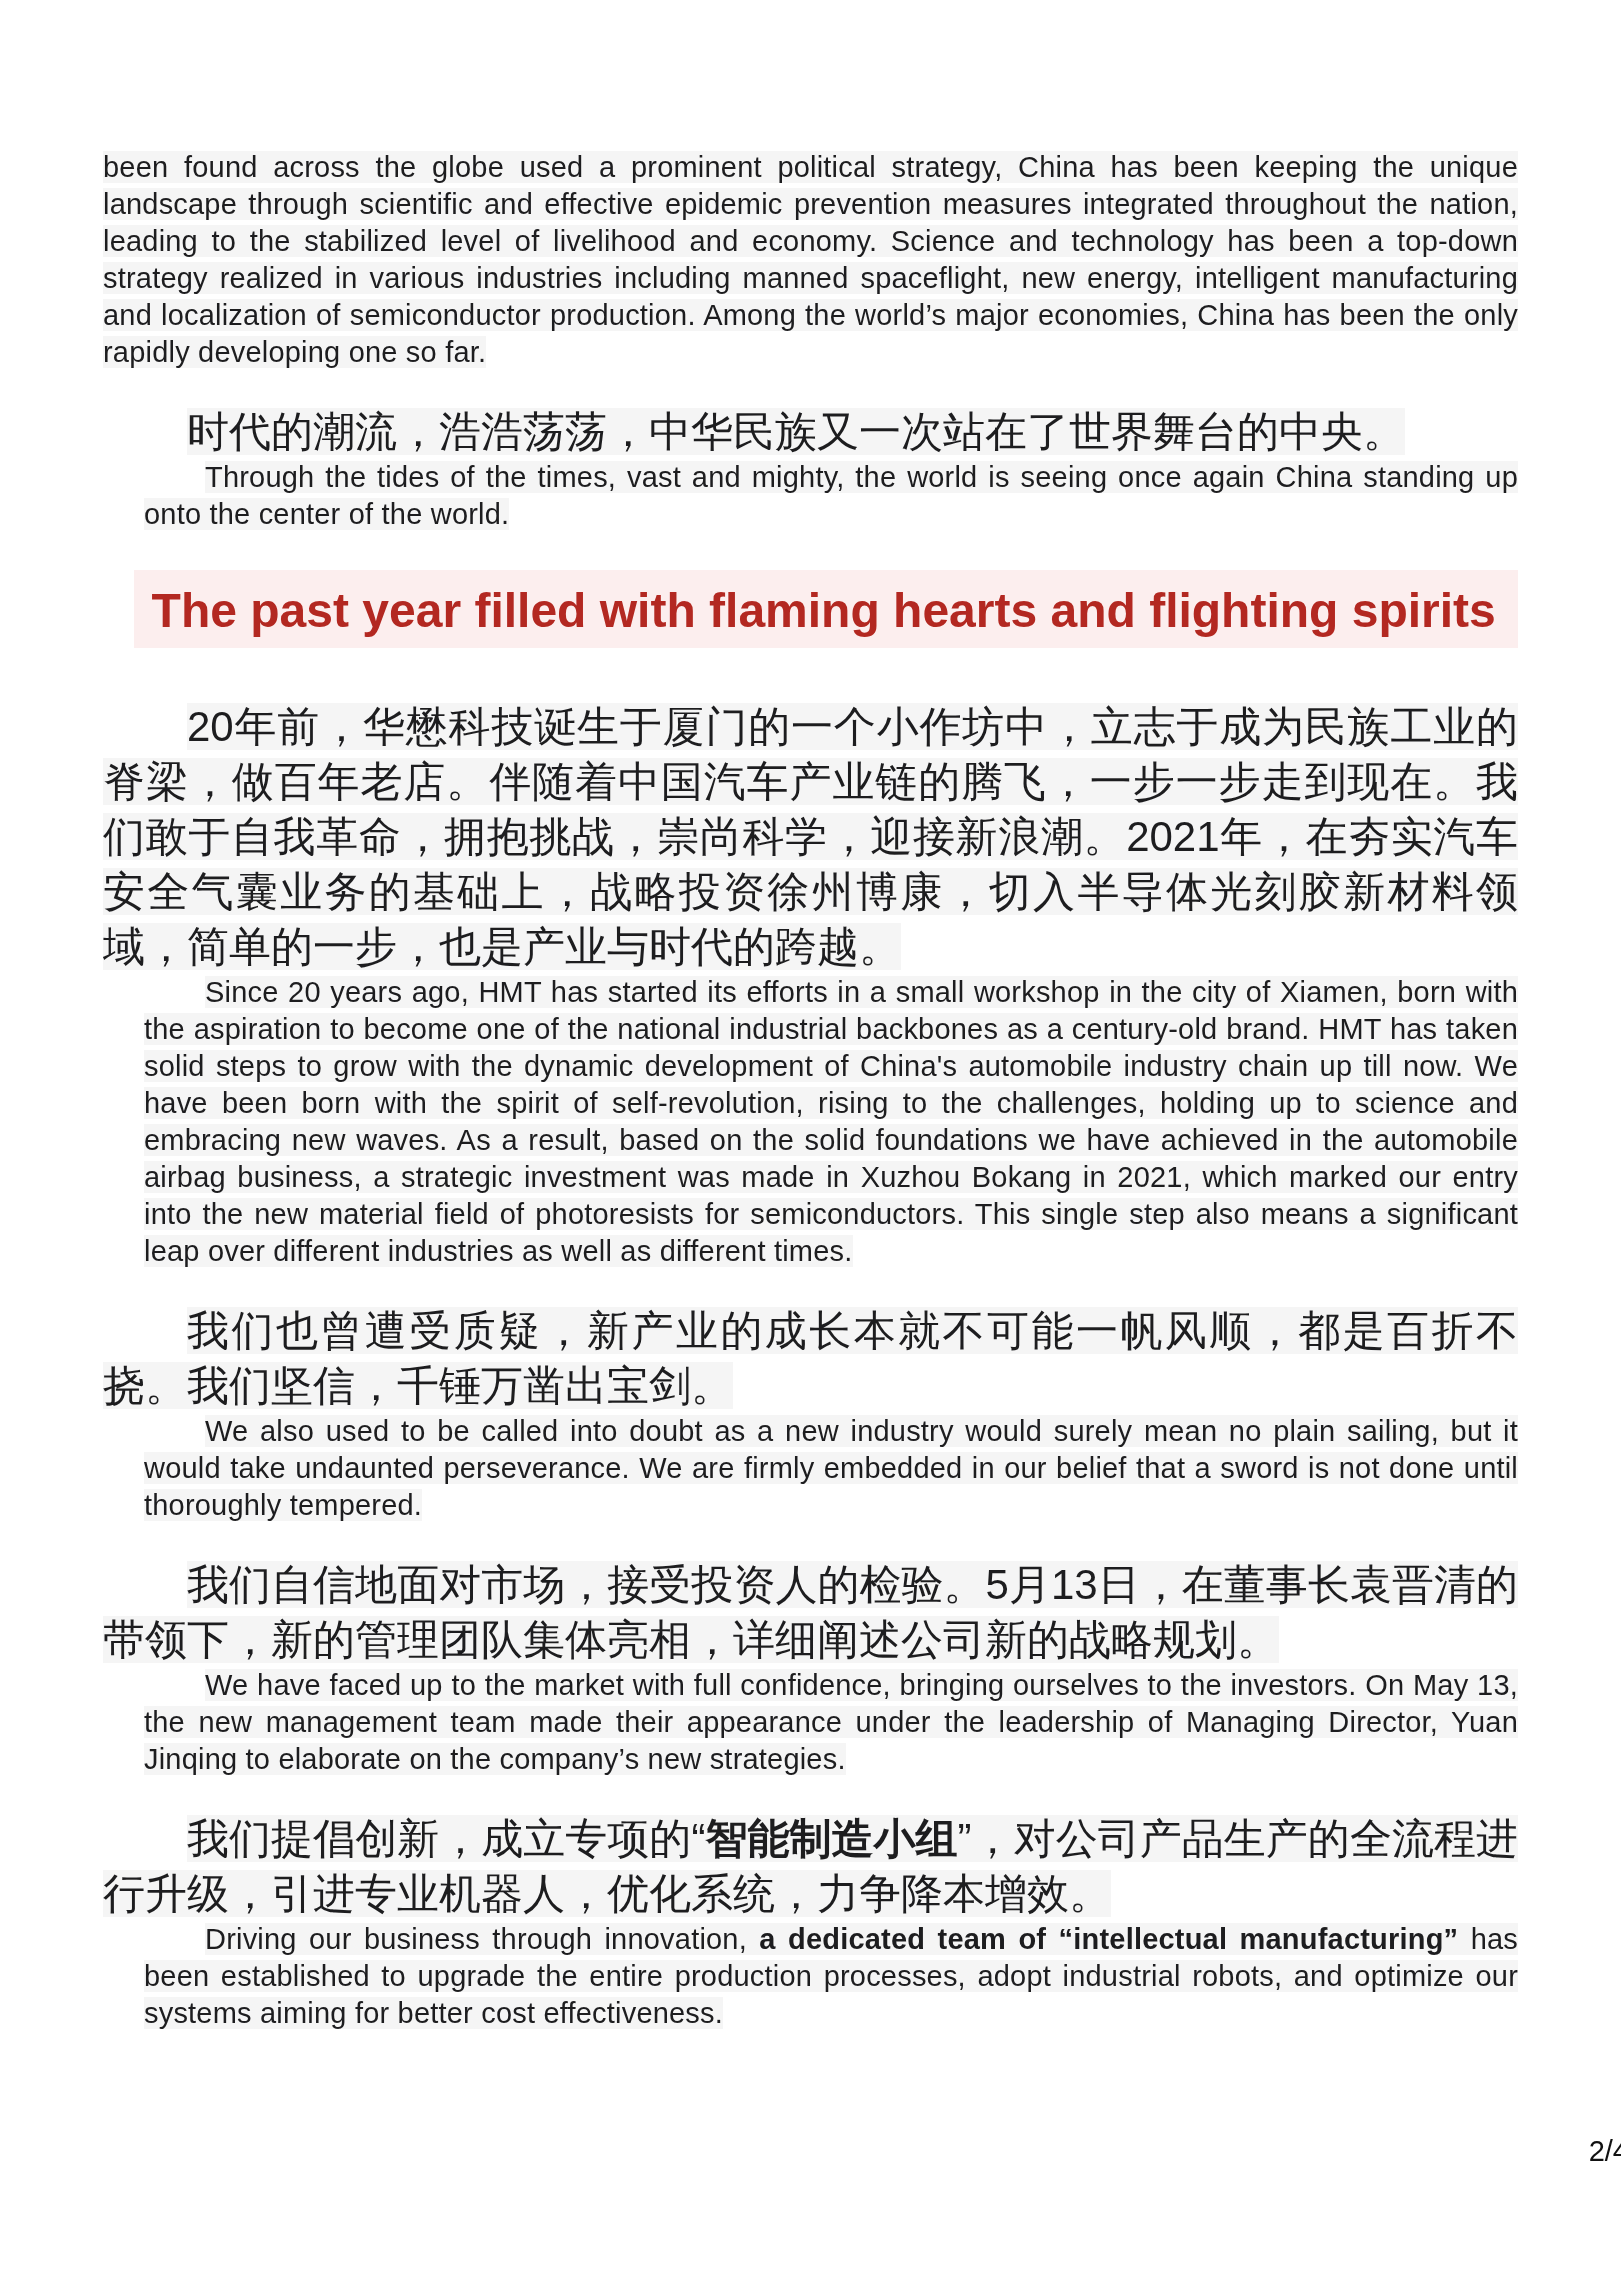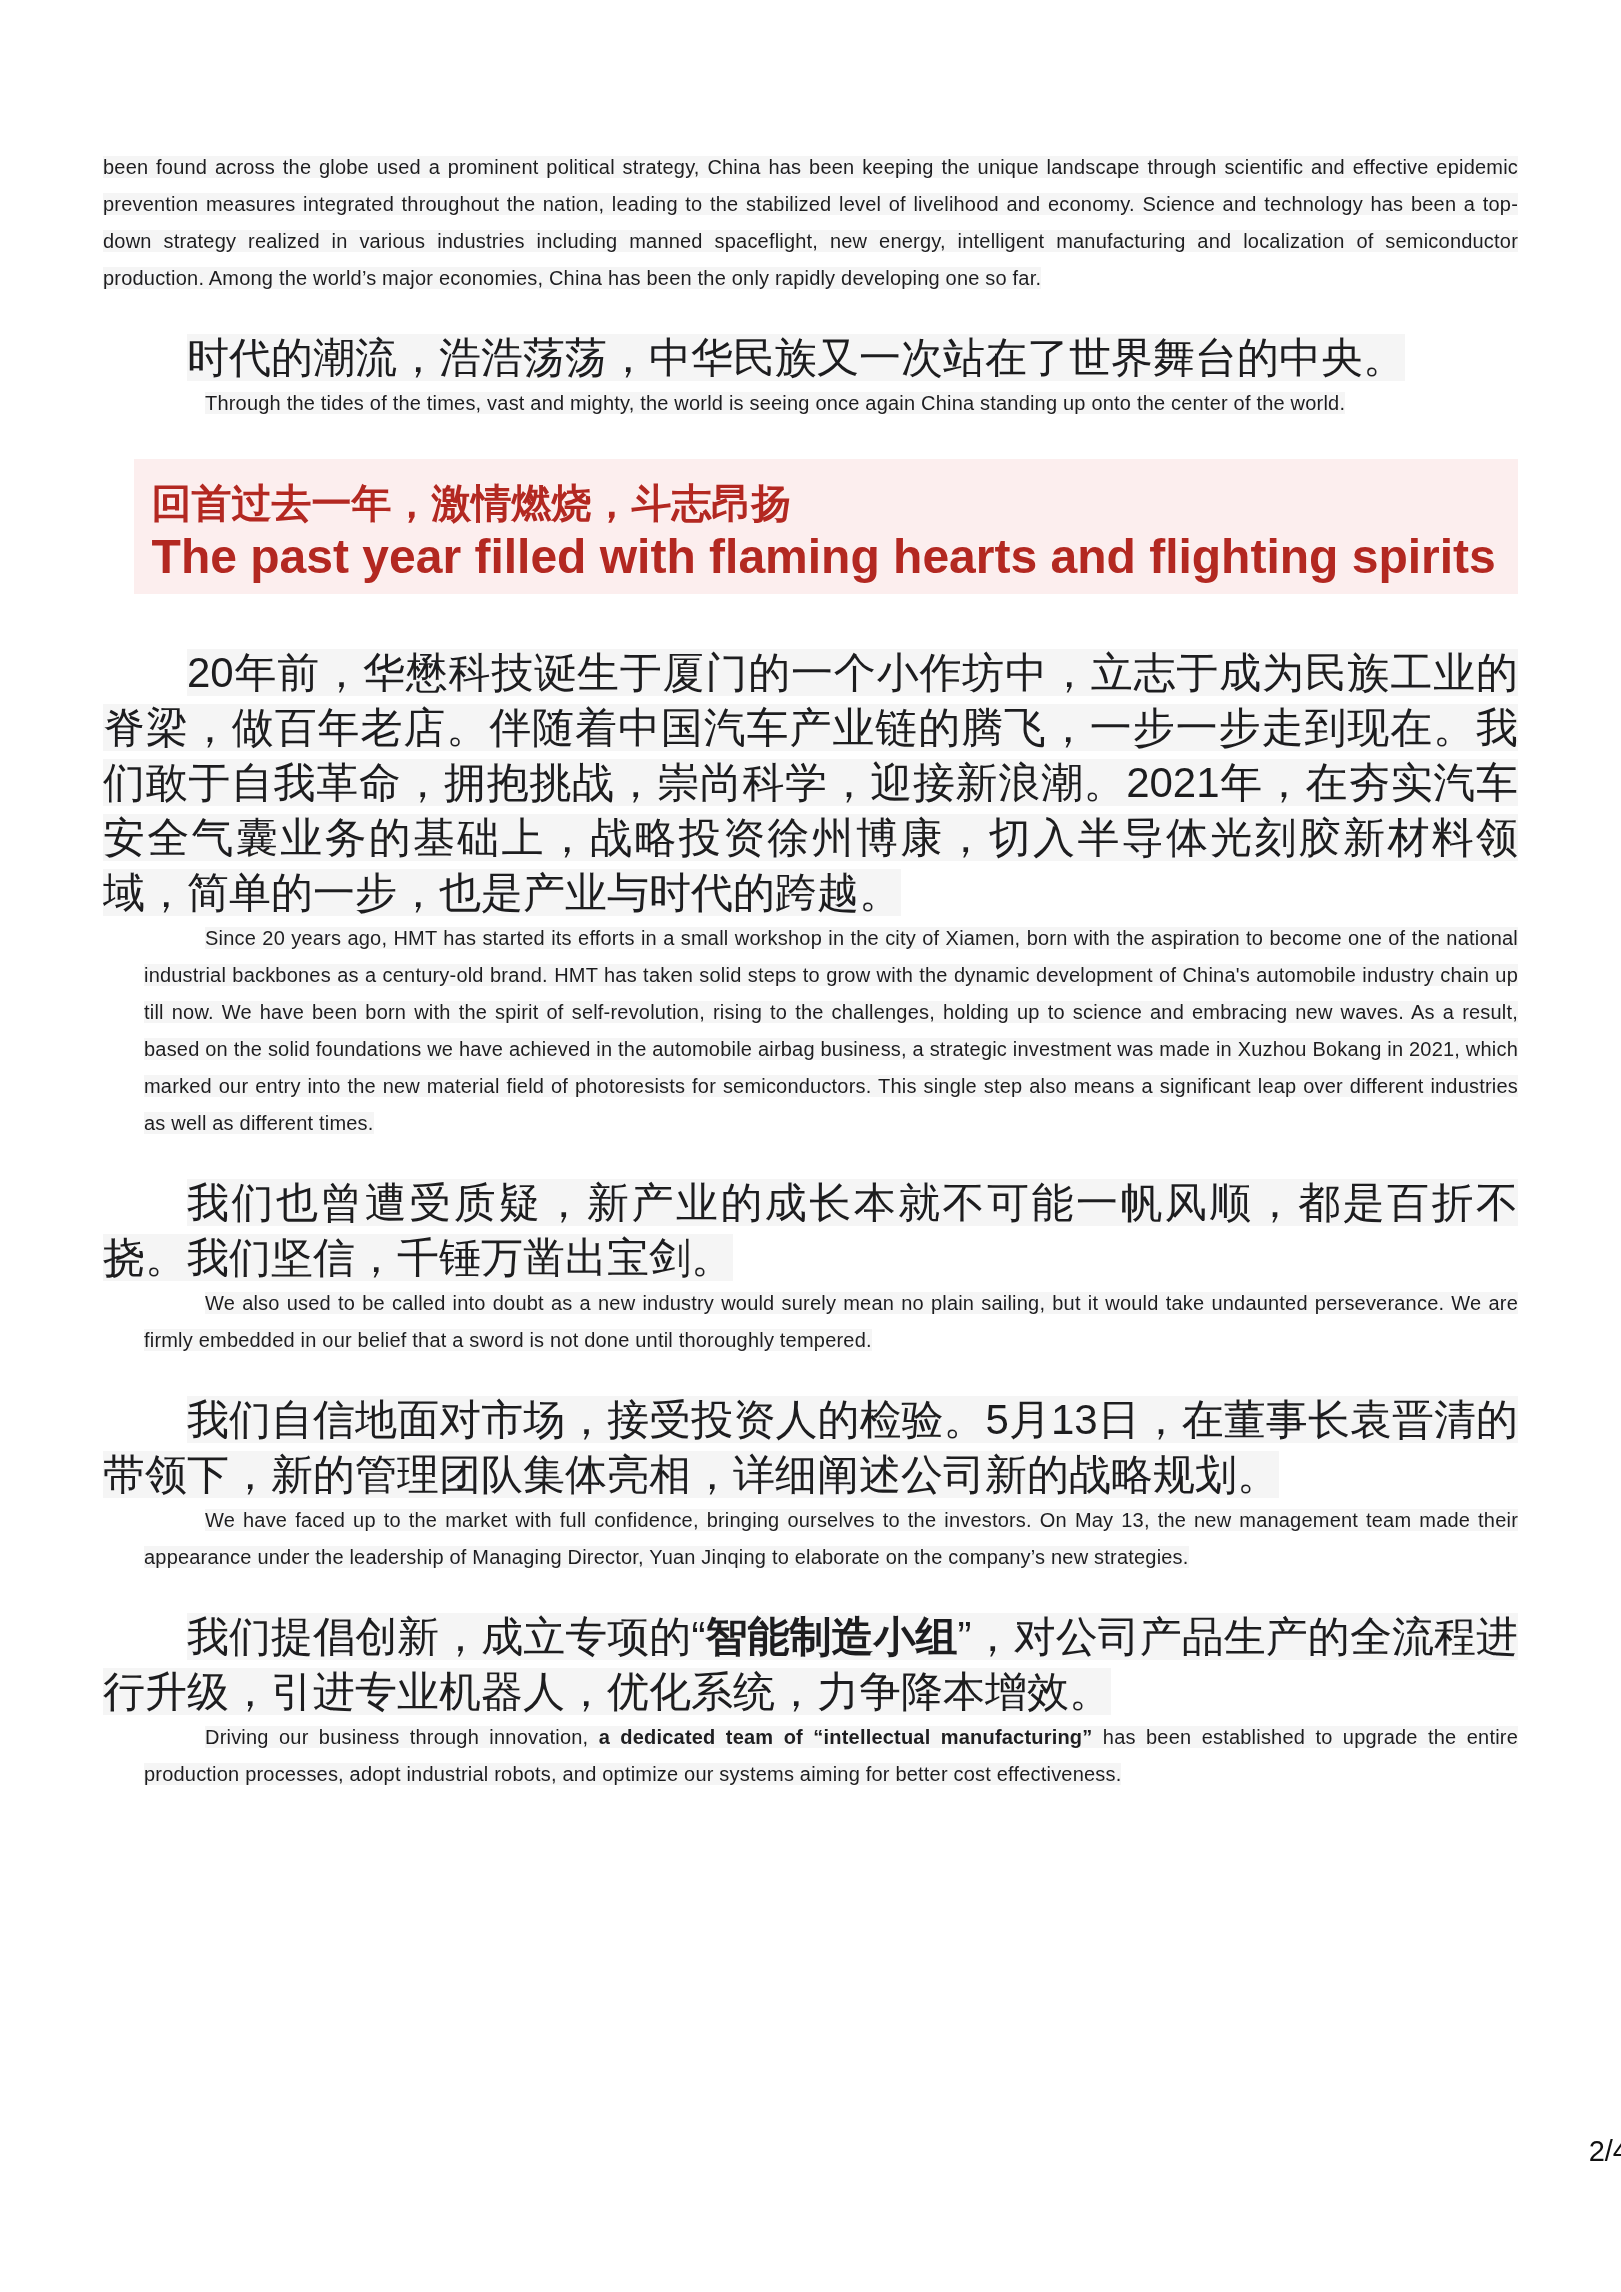--- a/index.html
+++ b/index.html
@@ -16,21 +16,21 @@
     color: var(--body-text, #1d1d1f);
     box-sizing: border-box;
     overflow: hidden;
   }
   .content {
     padding: 149px 103px 0 103px;
   }
   p { margin: 0; }
   .unit { margin: 0 0 33px 0; }
   .en {
-    font-size: 20px;
+    font-size: 29px;
     line-height: 37px;
     text-align: justify;
     letter-spacing: 0.2px;
   }
   .zh {
     font-size: 42px;
     line-height: 55px;
     text-align: justify;
   }
   .indent-en { text-indent: 61px; margin-left: 41px; }
@@ -76,21 +76,20 @@
     <section class="unit">
       <p class="en"><span class="hl">been found across the globe used a prominent political strategy, China has been keeping the unique landscape through scientific and effective epidemic prevention measures integrated throughout the nation, leading to the stabilized level of livelihood and economy. Science and technology has been a top-down strategy realized in various industries including manned spaceflight, new energy, intelligent manufacturing and localization of semiconductor production. Among the world’s major economies, China has been the only rapidly developing one so far.</span></p>
     </section>
 
     <section class="unit">
       <p class="zh indent-zh"><span class="hl">时代的潮流，浩浩荡荡，中华民族又一次站在了世界舞台的中央。</span></p>
       <p class="en indent-en"><span class="hl">Through the tides of the times, vast and mighty, the world is seeing once again China standing up onto the center of the world.</span></p>
     </section>
 
     <div class="heading-block">
-      <h1 class="h-zh"><span>回首过去一年，激情燃烧，斗志昂扬</span></h1>
       <h2 class="h-en"><span>The past year filled with flaming hearts and flighting spirits</span></h2>
     </div>
 
     <section class="unit">
       <p class="zh indent-zh"><span class="hl">20年前，华懋科技诞生于厦门的一个小作坊中，立志于成为民族工业的脊梁，做百年老店。伴随着中国汽车产业链的腾飞，一步一步走到现在。我们敢于自我革命，拥抱挑战，崇尚科学，迎接新浪潮。2021年，在夯实汽车安全气囊业务的基础上，战略投资徐州博康，切入半导体光刻胶新材料领域，简单的一步，也是产业与时代的跨越。</span></p>
       <p class="en indent-en"><span class="hl">Since 20 years ago, HMT has started its efforts in a small workshop in the city of Xiamen, born with the aspiration to become one of the national industrial backbones as a century-old brand. HMT has taken solid steps to grow with the dynamic development of China's automobile industry chain up till now. We have been born with the spirit of self-revolution, rising to the challenges, holding up to science and embracing new waves. As a result, based on the solid foundations we have achieved in the automobile airbag business, a strategic investment was made in Xuzhou Bokang in 2021, which marked our entry into the new material field of photoresists for semiconductors. This single step also means a significant leap over different industries as well as different times.</span></p>
     </section>
 
     <section class="unit">
       <p class="zh indent-zh"><span class="hl">我们也曾遭受质疑，新产业的成长本就不可能一帆风顺，都是百折不挠。我们坚信，千锤万凿出宝剑。</span></p>

